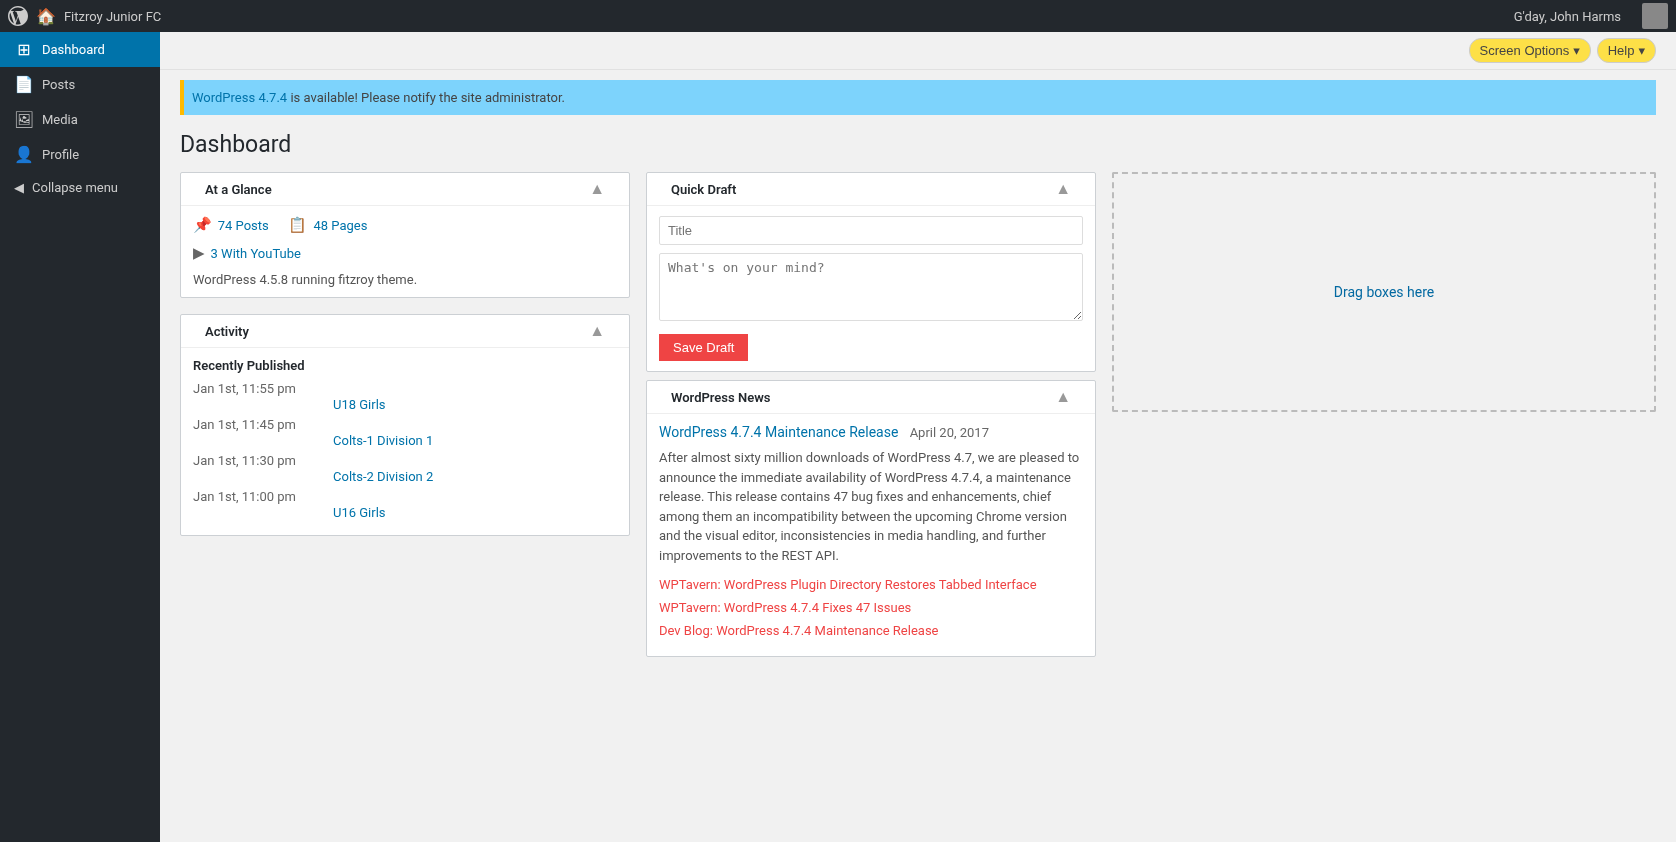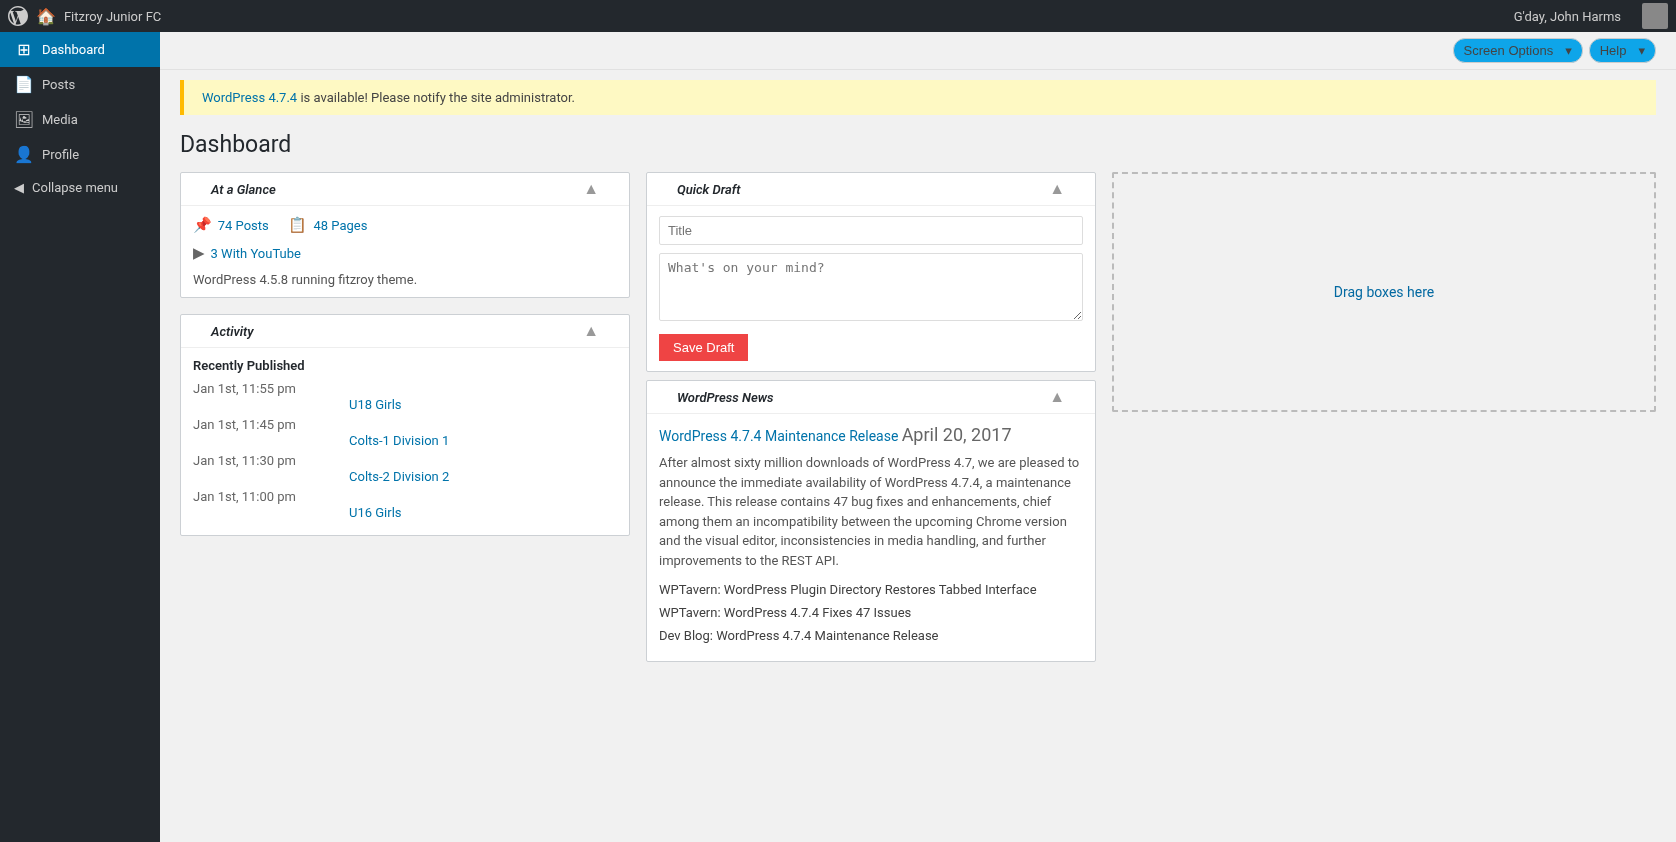--- a/index.html
+++ b/index.html
@@ -48,48 +48,48 @@
     .sidebar-collapse {
       display: flex;
       align-items: center;
       gap: 8px;
       padding: 8px 10px 8px 14px;
       color: #ccc;
       cursor: pointer;
       font-size: 13px;
     }
     .screen-btn {
-      background: #0ea5e9;
+      background: #fde047;
       border: 1px solid #ccc;
       border-radius: 12px;
       padding: 4px 10px;
       font-size: 13px;
       cursor: pointer;
       color: #444;
       display: flex;
       align-items: center;
-      gap: 12px;
+      gap: 4px;
     }
 
     
     #main-content {
       flex: 1;
       padding: 0;
       overflow: auto;
     }
 
     .content-wrap {
       padding: 10px 20px 20px 20px;
     }
 
     
     .update-notice {
-      background: #fef9c3;
+      background: #7dd3fc;
       border-left: 4px solid #ffba00;
-      padding: 10px 18px;
+      padding: 10px 8px;
       margin-bottom: 16px;
       font-size: 13px;
       color: #444;
     }
     .update-notice a { color: #0073aa; text-decoration: none; }
 
     
     .page-title {
       font-size: 23px;
       font-weight: 400;
@@ -125,23 +125,22 @@
     
     .widget-box {
       background: #fff;
       border: 1px solid #ccd0d4;
       border-radius: 2px;
     }
     .widget-header {
       display: flex;
       justify-content: space-between;
       align-items: center;
-      padding: 8px 30px;
+      padding: 8px 24px;
       border-bottom: 1px solid #eee;
-      font-style: italic;
     }
     .widget-title {
       font-size: 13px;
       font-weight: 600;
       color: #23282d;
     }
     .widget-toggle {
       cursor: pointer;
       color: #999;
       font-size: 16px;
@@ -172,21 +171,21 @@
       font-size: 13px;
     }
     .at-glance-youtube a { color: #0073aa; text-decoration: none; }
     .youtube-icon { font-size: 15px; color: #666; }
     .at-glance-wp-version { font-size: 13px; color: #555; margin-top: 2px; }
 
     
     .recently-published-title { font-size: 13px; font-weight: 600; margin-bottom: 8px; color: #23282d; }
     .activity-item {
       display: flex;
-      gap: 26px;
+      gap: 10px;
       margin-bottom: 5px;
       font-size: 13px;
     }
     .activity-date { color: #666; min-width: 130px; }
     .activity-link { color: #0073aa; text-decoration: none; margin-top: 16px; }
 
     
     .quick-draft-title-input {
       width: 100%;
       padding: 6px 8px;
@@ -214,23 +213,23 @@
       color: #fff;
       border: none;
       border-radius: 0;
       padding: 6px 14px;
       font-size: 13px;
       cursor: pointer;
     }
 
     
     .news-main-link { color: #0073aa; text-decoration: none; font-size: 14px; font-weight: 400; }
-    .news-date { color: #666; font-size: 18px; }
+    .news-date { color: #666; font-size: 13px; margin-left: 8px; }
     .news-description { font-size: 13px; color: #555; line-height: 1.5; margin: 8px 0 12px 0; }
-    .news-link { display: block; color: #404040; text-decoration: none; font-size: 13px; margin-bottom: 8px; }
+    .news-link { display: block; color: #ef4444; text-decoration: none; font-size: 13px; margin-bottom: 8px; }
 
     
     .drag-boxes-area {
       border: 2px dashed #bbb;
       min-height: 240px;
       display: flex;
       align-items: center;
       justify-content: center;
       color: #0369a1;
       font-size: 14px;

